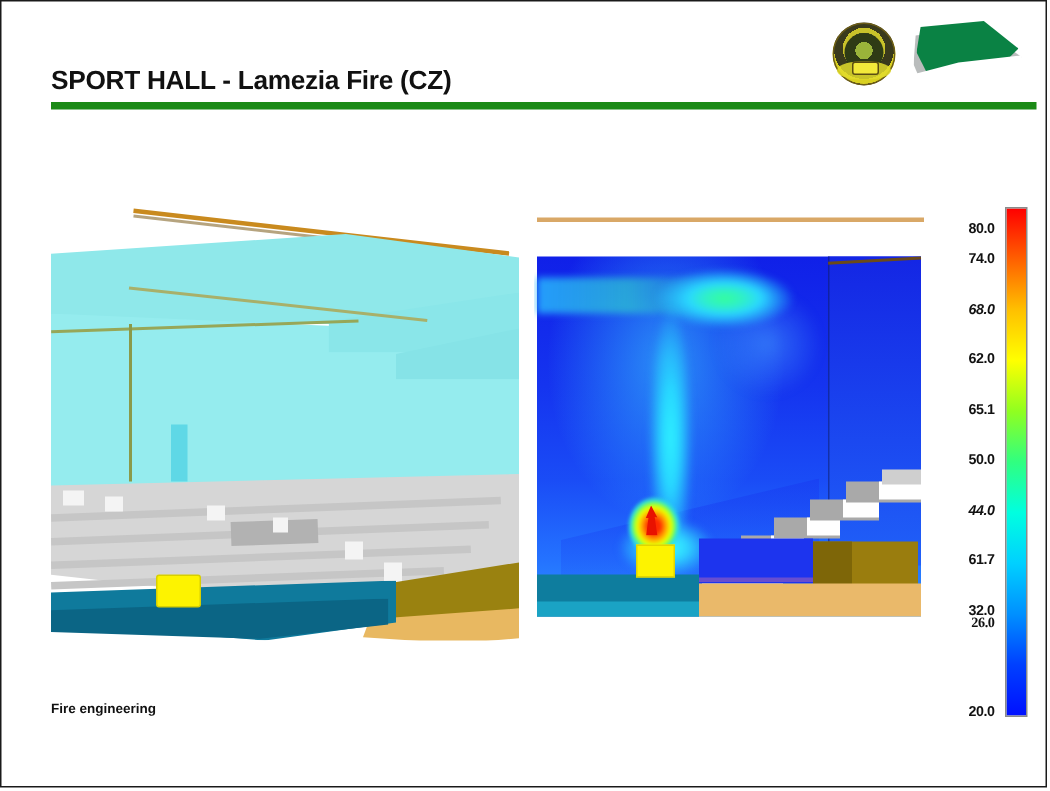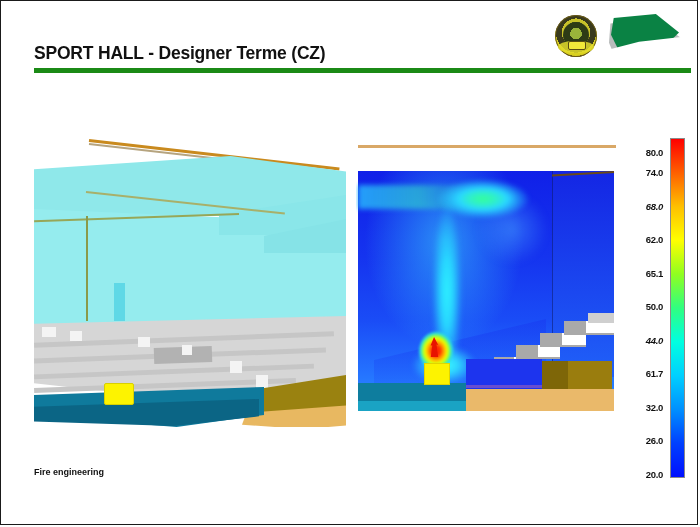--- a/index.html
+++ b/index.html
@@ -152,21 +152,21 @@
       <div class="seal-band"></div>
       <div class="seal-chip"></div>
     </div>
     <div class="wing-wrap">
       <div class="wing-shadow"></div>
       <div class="wing"></div>
       <div class="wing-cut"></div>
     </div>
   </div>
 
-  <div class="title">SPORT HALL - Designer Terme (CZ)</div>
+  <div class="title">SPORT HALL - Lamezia Fire (CZ)</div>
   <div class="rule"></div>
 
   <div class="fig" id="fig-left">
     <div class="L-topline"></div>
     <div class="L-topline2"></div>
     <div class="L-air-top"></div>
     <div class="L-air-main"></div>
     <div class="L-air-step1"></div>
     <div class="L-air-step2"></div>
     <div class="L-edge-h2"></div>
@@ -239,17 +239,17 @@
   <div id="colorbar"></div>
   <div class="cb-label" style="top:146px;">80.0</div>
   <div class="cb-label" style="top:166px;">74.0</div>
   <div class="cb-label" style="top:200px;font-style:italic;">68.0</div>
   <div class="cb-label" style="top:233px;">62.0</div>
   <div class="cb-label" style="top:267px;">65.1</div>
   <div class="cb-label" style="top:300px;">50.0</div>
   <div class="cb-label" style="top:334px;font-style:italic;">44.0</div>
   <div class="cb-label" style="top:367px;">61.7</div>
   <div class="cb-label" style="top:401px;">32.0</div>
-  <div class="cb-label" style="top:434px;">26.0</div>
+  <div class="cb-label" style="top:410px;font-family:Liberation Serif, serif;">26.0</div>
   <div class="cb-label" style="top:468px;">20.0</div>
 
   <div class="footnote">Fire engineering</div>
 </div>
 
 </body></html>

